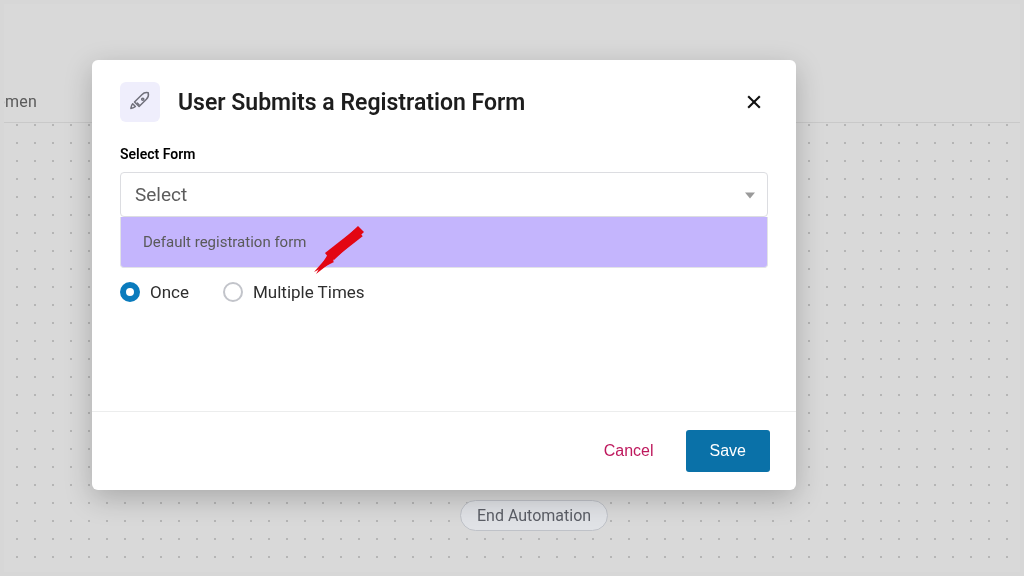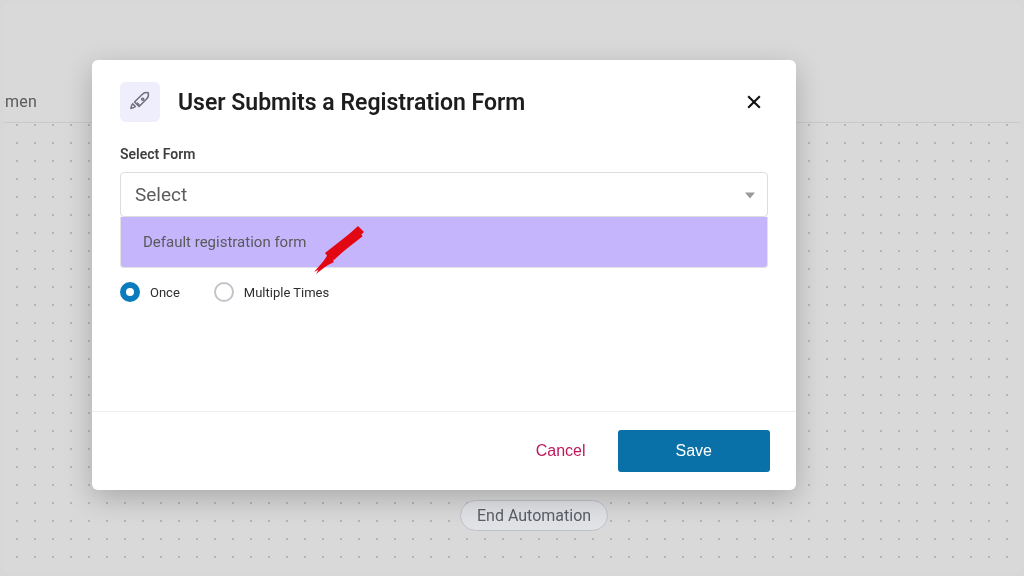--- a/index.html
+++ b/index.html
@@ -70,21 +70,21 @@
     flex: 1;
   }
   .close-btn {
     width: 28px; height: 28px; cursor: pointer;
     display: flex; align-items: center; justify-content: center;
     color: #111;
   }
   .close-btn svg { stroke: #111; stroke-width: 2.5; }
 
   .modal-body { padding: 6px 28px 0 28px; flex: 1; }
-  .field-label { font-size: 14px; font-weight: 600; color: #404040; margin-top: 8px; margin-bottom: 10px; }
+  .field-label { font-size: 14px; font-weight: 600; color: #000000; margin-top: 8px; margin-bottom: 10px; }
 
   .select-box {
     position: relative;
     width: 100%;
     border: 1px solid #dcdde1;
     border-radius: 4px;
     background: #fff;
     cursor: pointer;
   }
   .select-value {
@@ -113,36 +113,36 @@
     display: flex; gap: 34px; align-items: center;
     margin-top: 14px;
   }
   .radio-item { display: flex; align-items: center; gap: 10px; cursor: pointer; }
   .radio-circle {
     width: 20px; height: 20px; border-radius: 50%;
     border: 2px solid #c2c4ca; background: #fff;
     display: flex; align-items: center; justify-content: center;
   }
   .radio-circle.selected { border: 6px solid #0a7bbd; }
-  .radio-label { font-size: 13px; color: #2e2e2e; }
+  .radio-label { font-size: 17px; color: #2e2e2e; }
 
   .modal-footer {
     border-top: 1px solid #eceded;
     padding: 18px 26px;
     display: flex; justify-content: flex-end; gap: 22px; align-items: center;
   }
   .btn-cancel {
     background: transparent; border: none;
     font-size: 16px; color: #be185d; cursor: pointer;
     padding: 8px 10px;
   }
   .btn-save {
     background: #0a71a8; border: none;
     color: #fff; font-size: 16px;
-    padding: 12px 58px; border-radius: 3px; cursor: pointer;
+    padding: 12px 24px; border-radius: 3px; cursor: pointer;
   }
 
   
   .arrow {
     position: absolute;
     top: 222px; left: 310px;
     pointer-events: none;
   }
 </style>
 </head>

